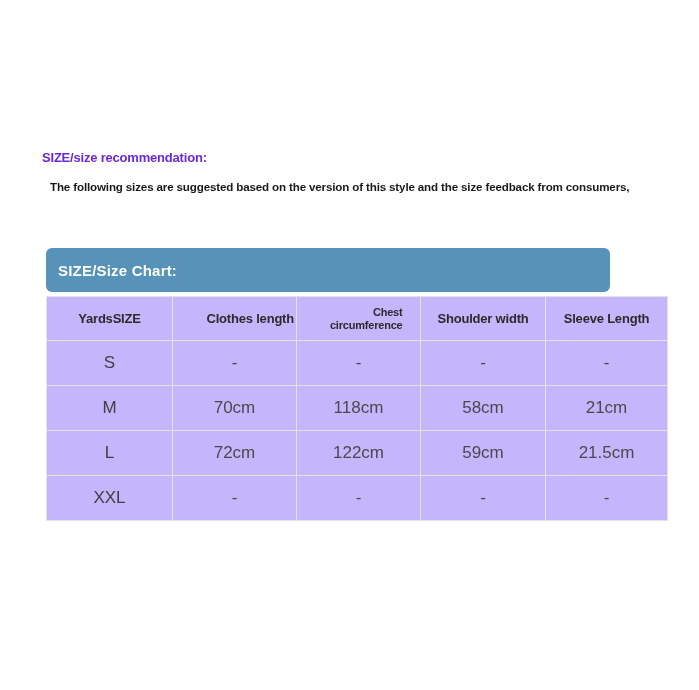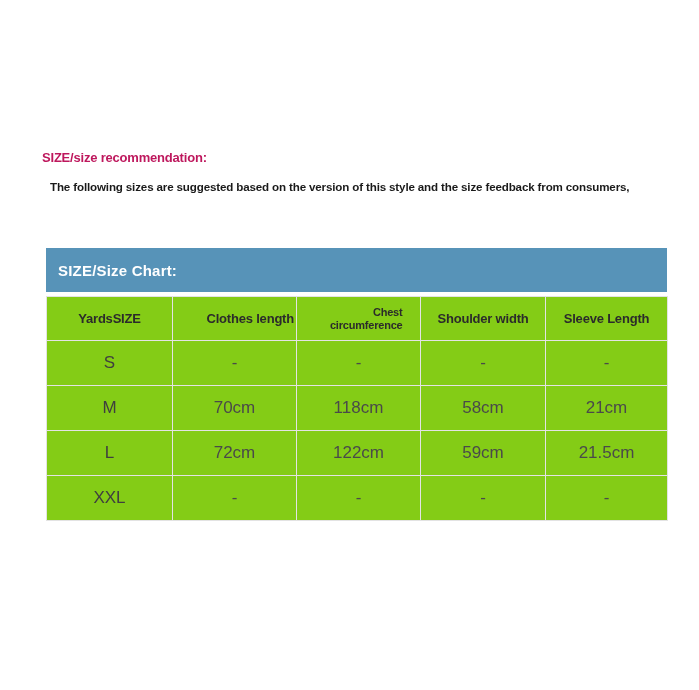--- a/index.html
+++ b/index.html
@@ -10,60 +10,60 @@
     font-family: "Liberation Sans", sans-serif;
     color: #111111;
     overflow: hidden;
   }
 
   .rec-heading {
     position: absolute;
     left: 42px; top: 150px;
     font-size: 13px;
     font-weight: bold;
-    color: #be185d;
+    color: #6d28d9;
     letter-spacing: -0.2px;
   }
 
   .rec-body {
     position: absolute;
     left: 50px; top: 180px;
     width: 640px;
     font-size: 11.6px;
     font-weight: bold;
     color: #1a1a1a;
     line-height: 14.5px;
     letter-spacing: -0.15px;
   }
   .rec-body .rec-line { white-space: nowrap; }
 
   .chart-banner {
     position: absolute;
     left: 46px; top: 248px;
-    width: 621px; height: 44px;
+    width: 564px; height: 44px;
     background: #5793b8;
-    border-radius: 0;
+    border-radius: 6px;
     display: flex;
     align-items: center;
   }
   .chart-banner .banner-title {
     color: #ffffff;
     font-weight: bold;
     font-size: 15px;
     padding-left: 12px;
     letter-spacing: 0.2px;
   }
 
   table.size-table {
     position: absolute;
     left: 46px; top: 296px;
     width: 621px;
     border-collapse: collapse;
     table-layout: fixed;
-    background: #84cc16;
+    background: #c4b5fd;
   }
   .size-table td, .size-table th {
     border: 1px solid #e3e3e3;
     text-align: center;
     vertical-align: middle;
     overflow: hidden;
   }
   .size-table thead th {
     height: 44px;
     font-size: 13px;

